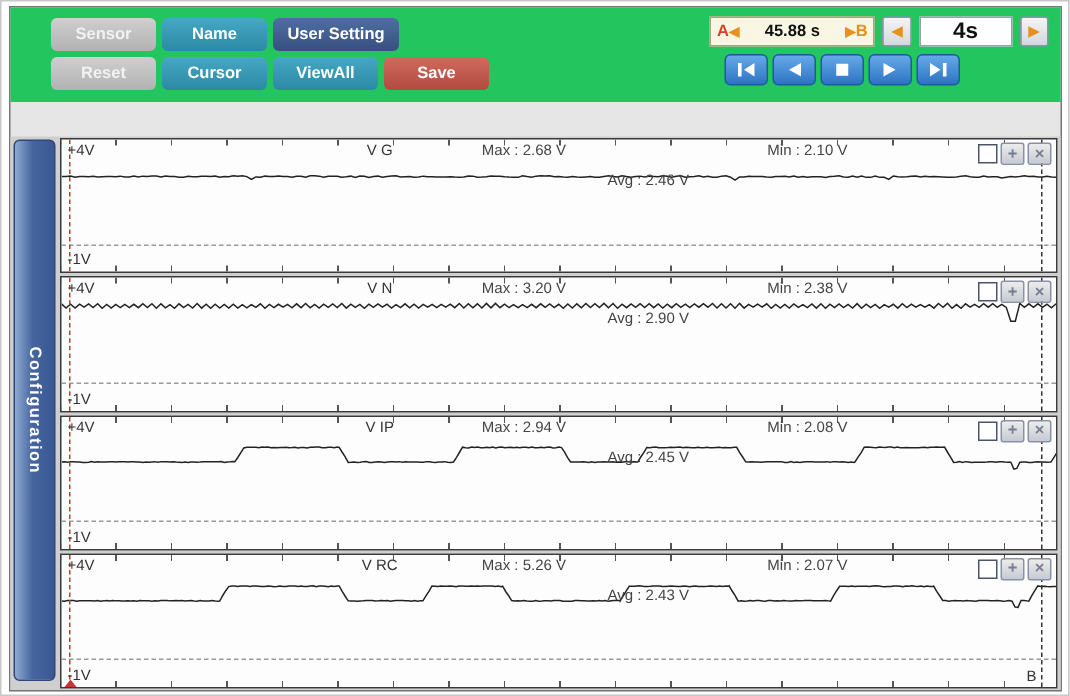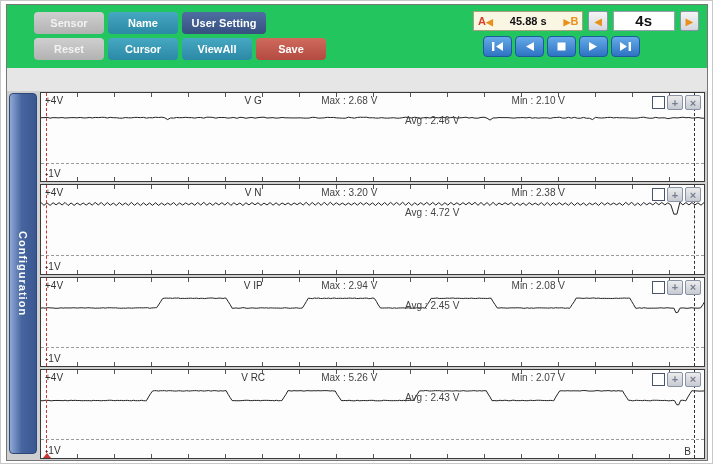--- a/index.html
+++ b/index.html
@@ -155,21 +155,21 @@
               <polyline points="0,17.1 3,19.8 6,17.4 9,19.9 12,17.3 15,19.3 18,17.2 21,19.5 24,17.0 27,20.0 30,17.5 33,19.9 36,17.5 39,19.6 42,17.5 45,19.6 48,17.4 51,19.6 54,17.0 57,19.5 60,17.0 63,20.0 66,17.1 69,19.7 72,17.6 75,20.0 78,17.1 81,19.6 84,17.5 87,19.8 90,16.9 93,19.9 96,17.4 99,20.0 102,17.4 105,19.8 108,17.5 111,19.8 114,17.3 117,19.9 120,17.6 123,19.7 126,17.6 129,19.4 132,17.1 135,20.0 138,17.5 141,19.6 144,17.4 147,19.3 150,17.5 153,19.7 156,17.1 159,19.6 162,16.9 165,19.7 168,17.5 171,19.8 174,17.3 177,19.4 180,17.2 183,19.5 186,16.9 189,19.9 192,17.3 195,19.4 198,17.5 201,20.0 204,17.3 207,19.4 210,17.2 213,19.3 216,17.3 219,19.9 222,17.6 225,19.5 228,17.1 231,19.7 234,17.3 237,19.8 240,17.5 243,19.3 246,17.5 249,19.6 252,17.5 255,19.2 258,17.3 261,19.6 264,16.9 267,19.8 270,17.0 273,19.7 276,17.1 279,19.8 282,16.8 285,19.7 288,16.8 291,19.6 294,17.3 297,19.5 300,17.6 303,19.6 306,17.6 309,19.5 312,17.4 315,19.6 318,17.1 321,19.4 324,17.2 327,19.6 330,17.4 333,20.0 336,17.2 339,19.8 342,17.1 345,19.7 348,16.9 351,19.5 354,17.0 357,19.5 360,16.8 363,19.7 366,16.9 369,20.0 372,17.3 375,19.6 378,17.2 381,19.4 384,17.0 387,19.5 390,17.0 393,19.6 396,17.2 399,19.8 402,17.3 405,19.6 408,17.0 411,19.4 414,17.3 417,19.5 420,17.2 423,19.3 426,17.0 429,19.3 432,16.9 435,19.8 438,17.0 441,19.8 444,17.1 447,20.0 450,16.8 453,19.9 456,17.5 459,19.3 462,17.3 465,19.2 468,17.1 471,20.0 474,17.5 477,19.8 480,17.5 483,19.9 486,17.2 489,19.4 492,17.6 495,19.6 498,17.2 501,19.9 504,17.1 507,20.0 510,17.3 513,19.5 516,17.2 519,19.5 522,17.5 525,19.8 528,17.0 531,20.0 534,17.3 537,19.6 540,17.5 543,20.0 546,17.6 549,19.3 552,17.4 555,19.9 558,17.0 561,19.5 564,17.3 567,19.3 570,17.6 573,19.3 576,17.6 579,19.9 582,16.9 585,19.3 588,16.8 591,20.0 594,17.6 597,20.0 600,17.1 603,19.3 606,17.4 609,19.4 612,17.0 615,19.3 618,17.0 621,19.4 624,17.4 627,19.4 630,28.4 633,28.4 636,16.8 639,19.4 642,17.1 645,19.4 648,17.1 651,19.4 654,17.4 657,19.7 660,17.1" fill="none" stroke="#222" stroke-width="1" vector-effect="non-scaling-stroke"></polyline>
             </svg>
         <div class="ticks top"></div>
         <div class="ticks bottom"></div>
         <div class="zero-line"></div>
         <div class="cursor-a"></div>
         <div class="cursor-b"></div>
         <span class="lbl top-v">+4V</span>
         <span class="lbl ch-name">V N</span>
         <span class="lbl stat-max">Max : 3.20 V</span>
-        <span class="lbl stat-avg">Avg : 4.72 V</span>
+        <span class="lbl stat-avg">Avg : 2.90 V</span>
         <span class="lbl stat-min">Min : 2.38 V</span>
         <span class="lbl bottom-v">-1V</span>
         <div class="panel-ctrls">
           <span class="chk"></span>
           <button class="mini">+</button>
           <button class="mini">×</button>
         </div>
       </div>
 
       <div class="panel">

